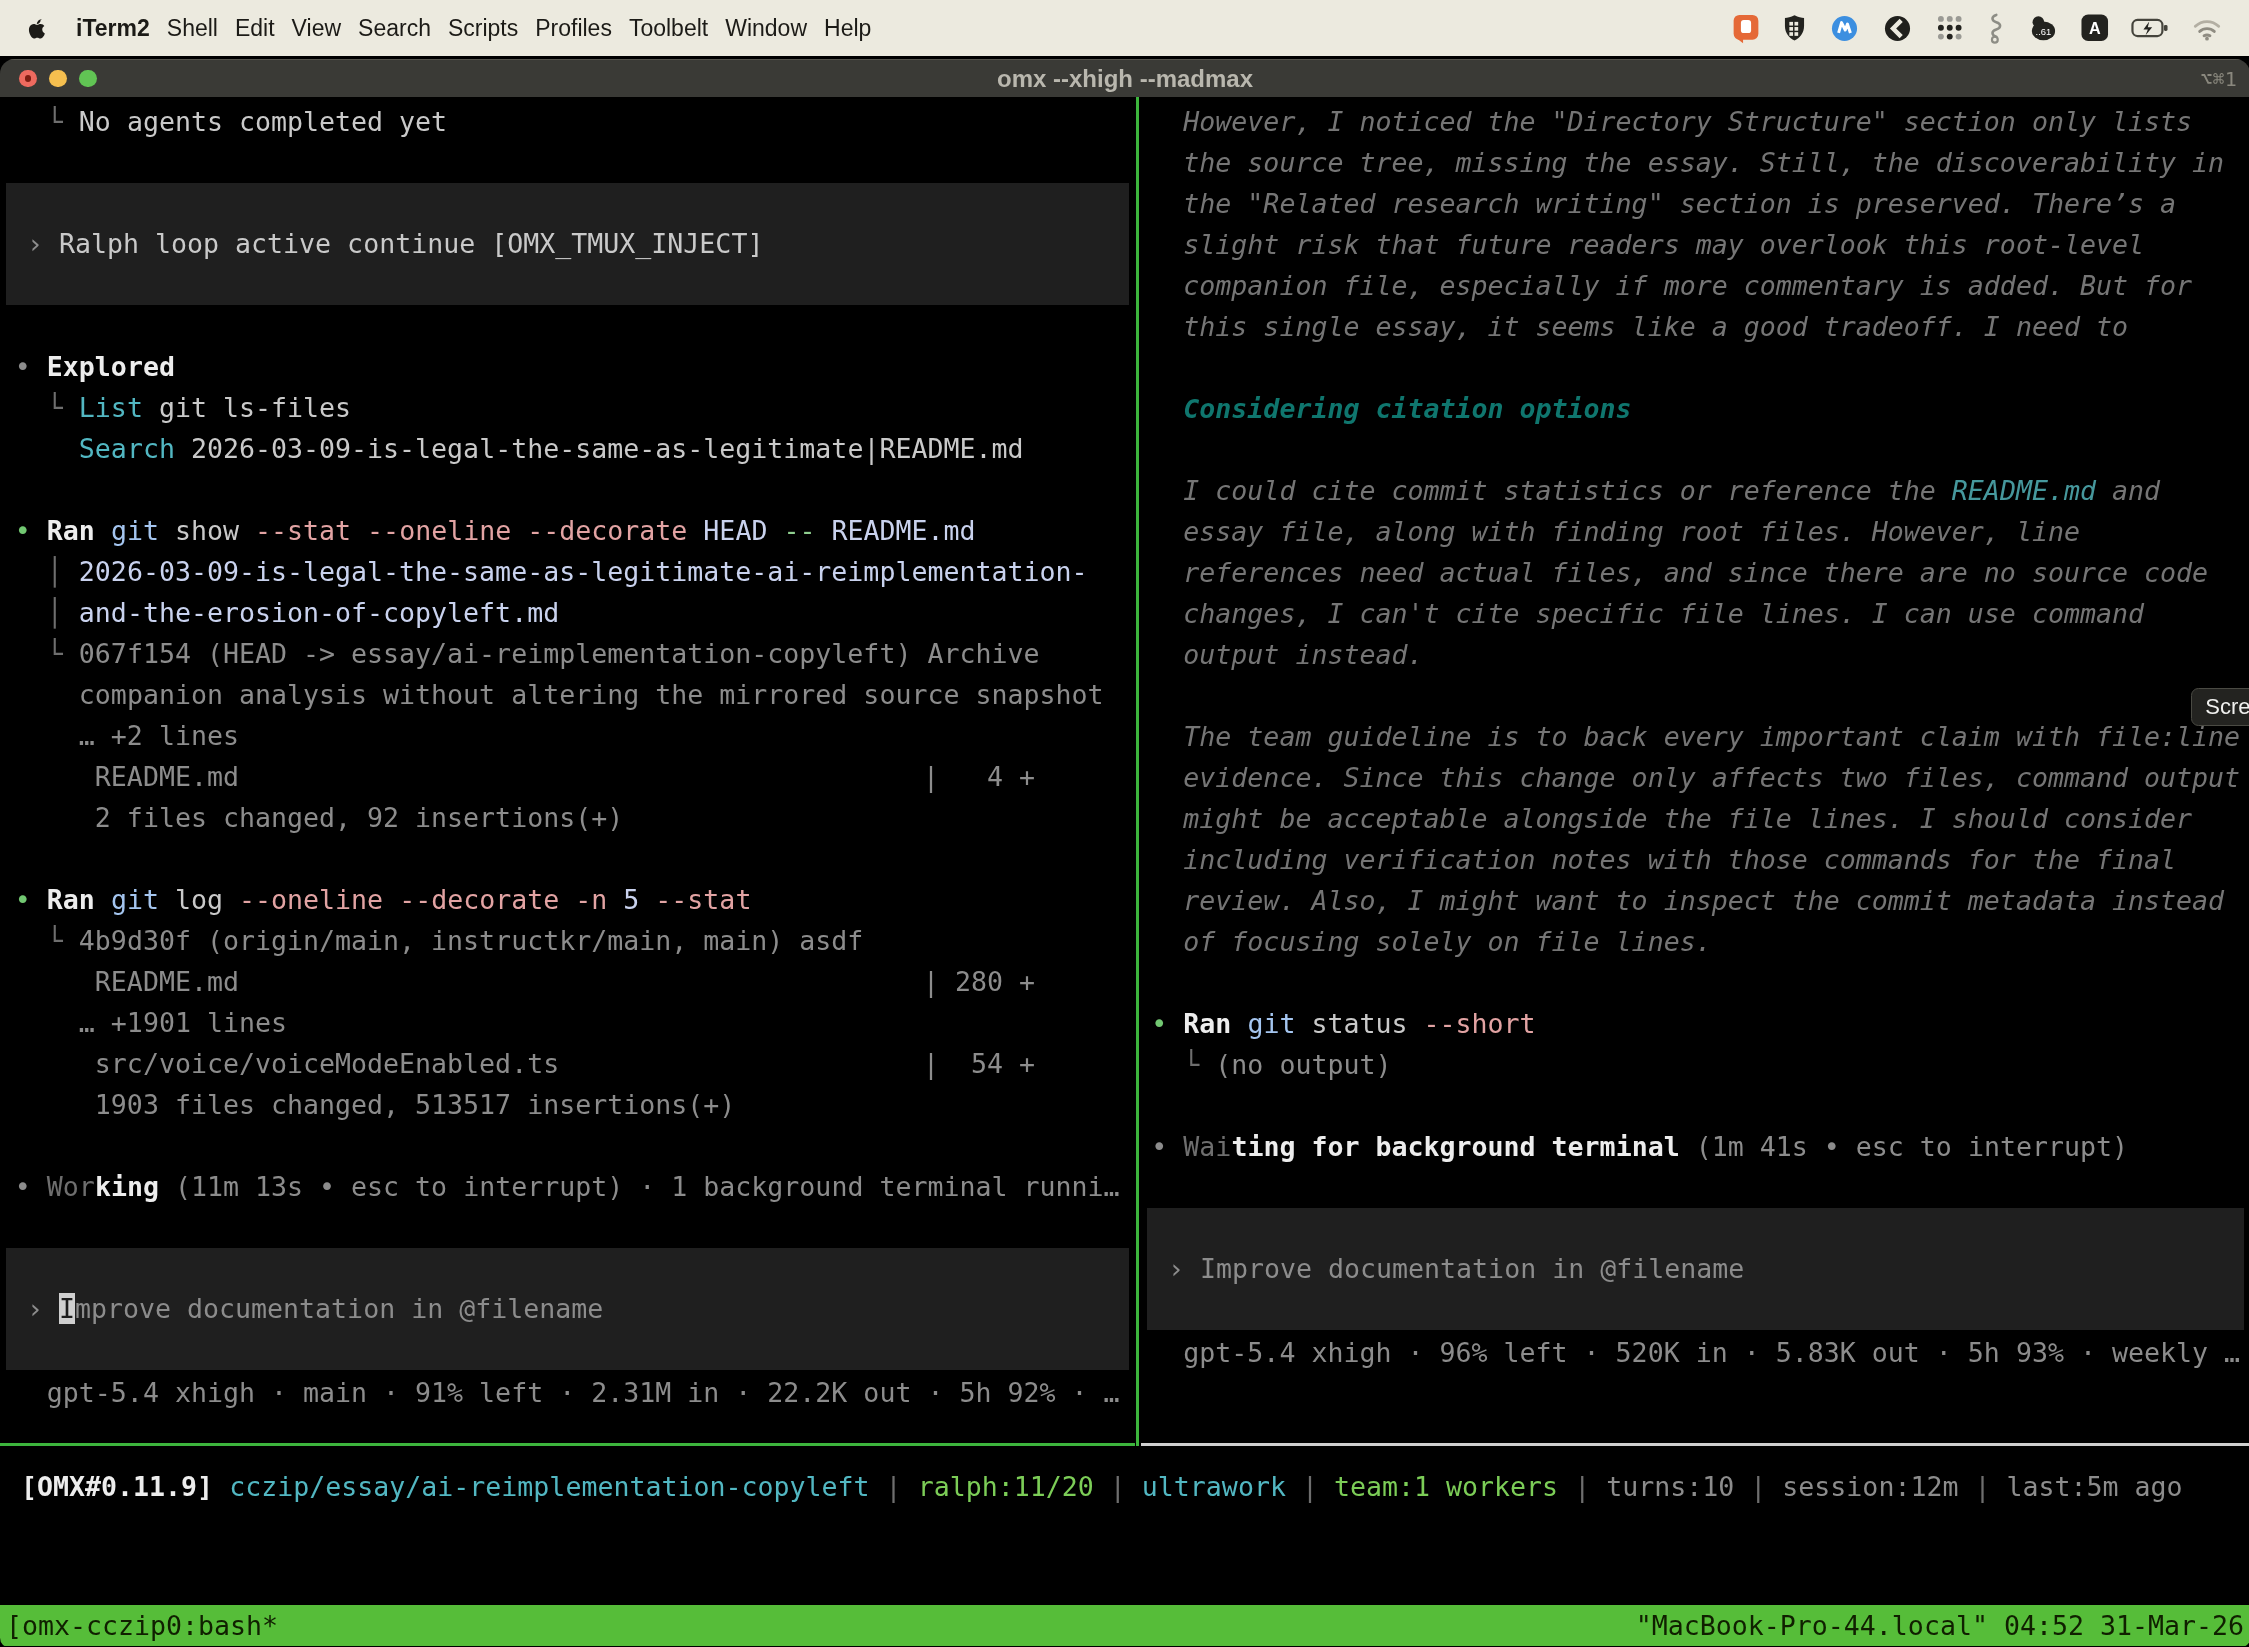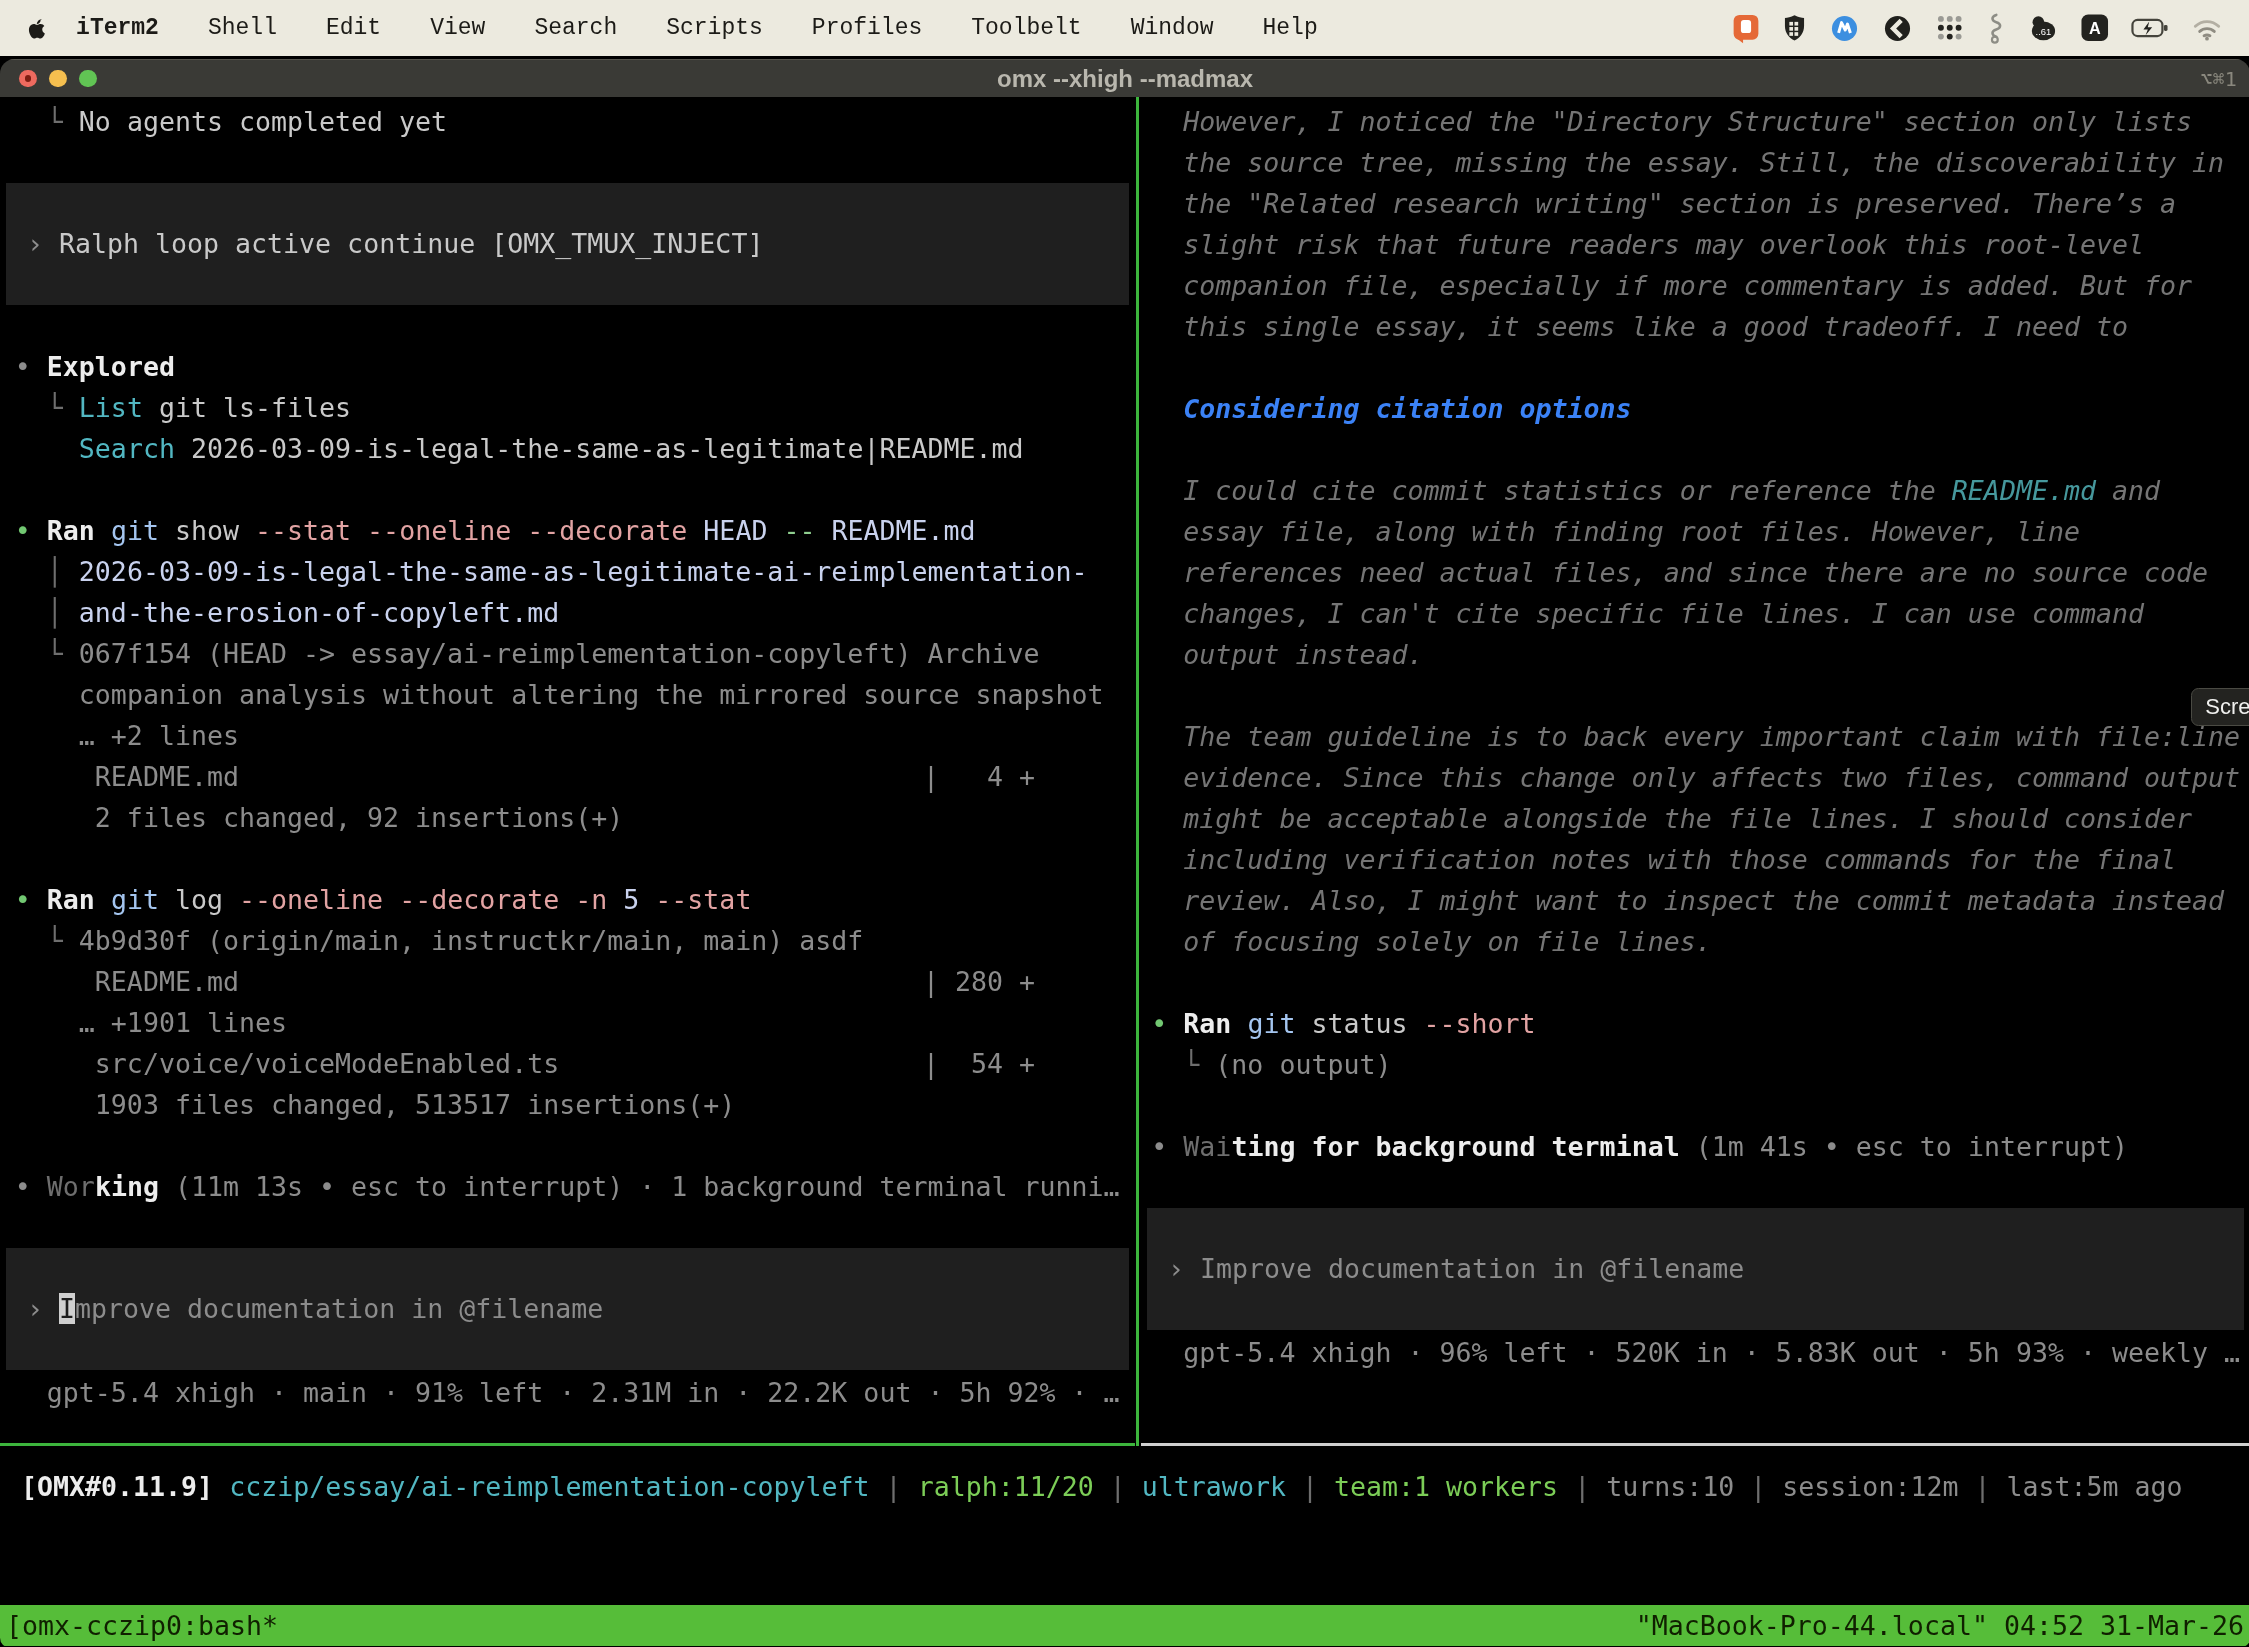--- a/index.html
+++ b/index.html
@@ -3,21 +3,21 @@
 <meta charset="utf-8">
 <style>
   html,body{margin:0;padding:0;background:#000;}
   .screen{position:relative;width:2250px;height:1648px;background:#000;overflow:hidden;}
 
   
   .menubar{position:absolute;top:0;left:0;width:2250px;height:56px;background:#eceadf;
     display:flex;align-items:center;padding:0 26.6px;box-sizing:border-box;
     font-family:"Liberation Sans",sans-serif;font-size:23px;color:#1c1b17;}
   .apple{display:flex;align-items:center;}
-  .menu-items{display:flex;gap:49px;margin-left:29.5px;font-family:Liberation Mono, monospace;}
+  .menu-items{display:flex;gap:17px;margin-left:29.5px;}
   .menu-item{white-space:nowrap;}
   .menu-item.bold{font-weight:bold;}
   .menu-status{margin-left:auto;display:flex;align-items:center;gap:22px;}
   .sicon{display:flex;align-items:center;justify-content:center;}
 
   
   .window{position:absolute;top:59px;left:0;width:2250px;height:1589px;background:#000;
     border-radius:14.8px 14.8px 10.3px 10.3px;overflow:hidden;
     font-family:"DejaVu Sans Mono",monospace;}
   .titlebar{height:38px;background:#3a3a36;border-top:1.5px solid #56554e;position:relative;
@@ -54,21 +54,21 @@
   .c-white{color:#ededed;font-weight:bold;}
   .c-dim{color:#8c8c8c;}
   .c-dim2{color:#6e6e6e;}
   .c-cyan{color:#52b7c2;}
   .c-blue{color:#a4c5ef;}
   .c-salmon{color:#e2a3a3;}
   .c-lavender{color:#c9d2ee;}
   .c-green{color:#8fcf8f;}
   .c-bulgreen{color:#72c872;}
   .c-itdim{color:#757575;font-style:italic;}
-  .c-ithead{color:#3b82f6;font-style:italic;font-weight:bold;}
+  .c-ithead{color:#0f766e;font-style:italic;font-weight:bold;}
   .c-teal{color:#46989d;font-style:italic;}
   .c-cursor{background:#cfcfcf;color:#1c1c1c;}
   .c-sbgreen{color:#7ccd57;}
 
   
   .omx-bar{position:absolute;top:1369px;left:0;right:0;font-size:26.6px;}
   .omx-bar .tline{padding-left:21px;}
   .tmux-bar{position:absolute;top:1492px;left:0;right:0;height:41px;background:#56bd39;
     color:#102000;font-size:26.6px;line-height:41px;display:flex;justify-content:space-between;
     padding:0 5.9px;white-space:pre;margin-top:16px;}

